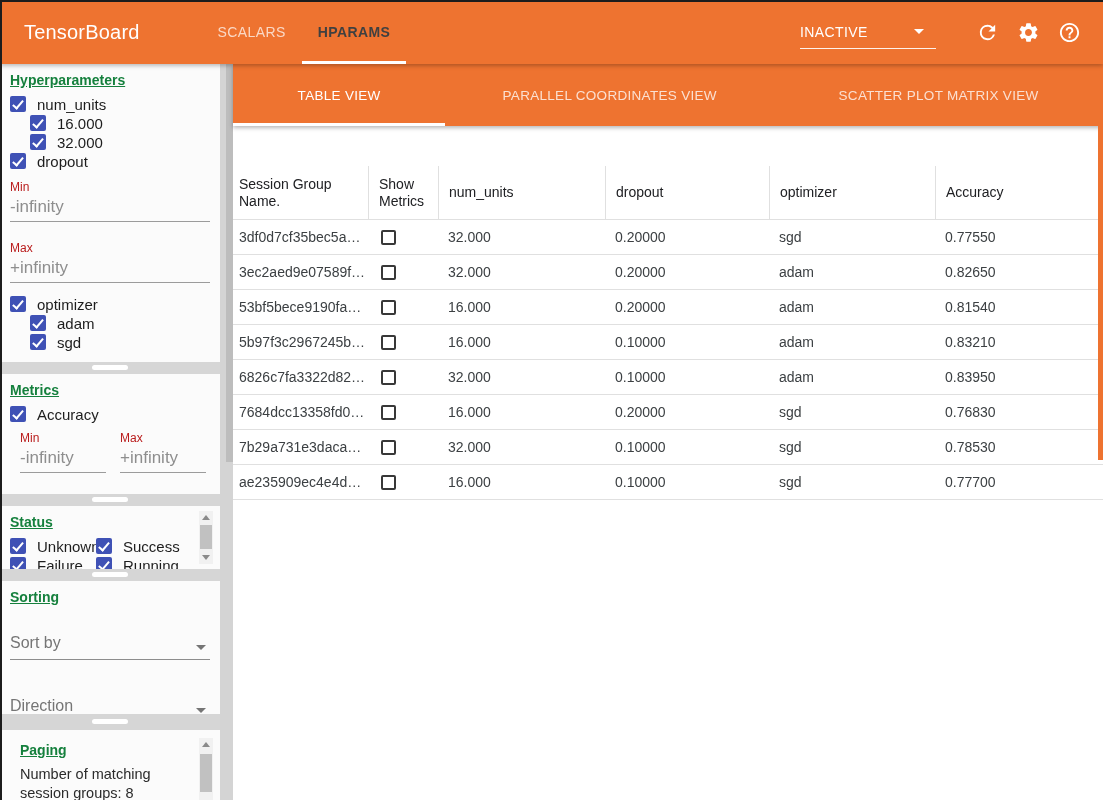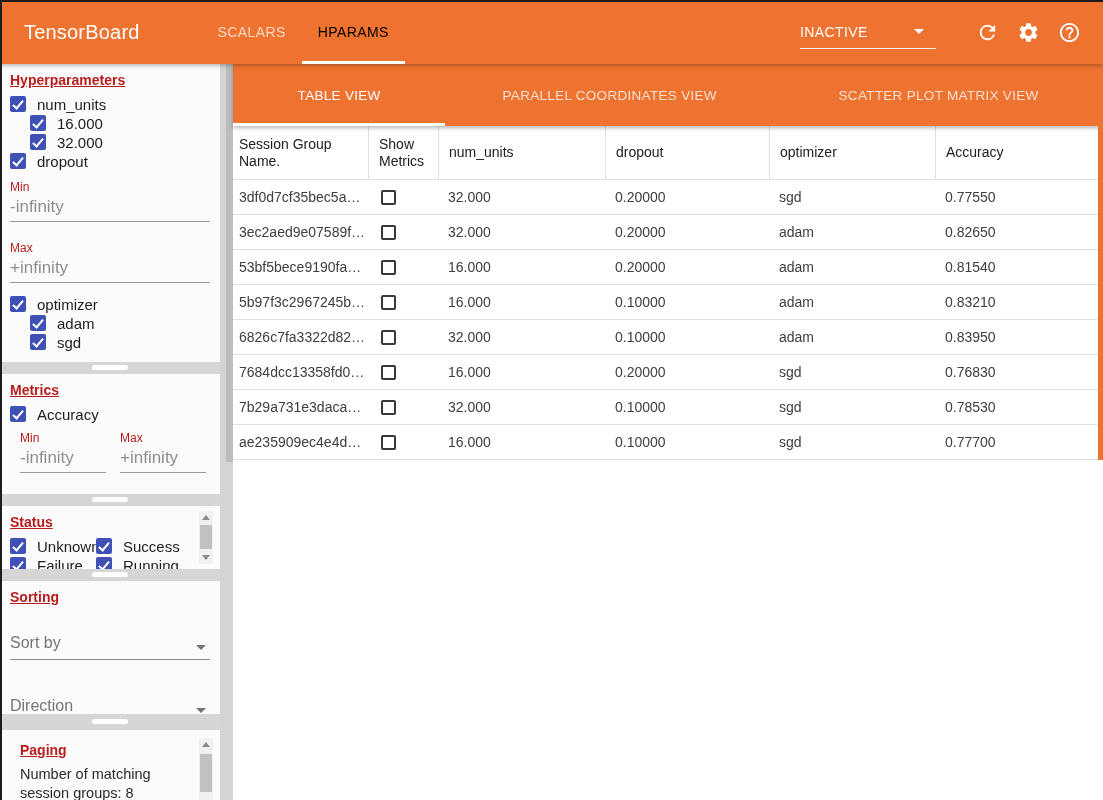--- a/index.html
+++ b/index.html
@@ -15,37 +15,37 @@
   html,body{width:1103px;height:800px;overflow:hidden;}
   body{font-family:"Liberation Sans",sans-serif;background:#fff;position:relative;}
   .win-edge-top{position:absolute;top:0;left:0;width:1103px;height:2px;background:#1c1c1c;z-index:60;}
   .win-edge-left{position:absolute;top:0;left:0;width:2px;height:800px;background:#1c1c1c;z-index:60;}
 
   
   .topbar{height:64px;background:var(--orange);display:flex;align-items:stretch;position:relative;z-index:20;box-shadow:0 2px 4px rgba(0,0,0,0.25);}
   .tb-title{color:#fff;font-size:20px;font-weight:500;align-self:center;padding-left:24px;letter-spacing:.2px;}
   .nav-tabs{display:flex;margin-left:62px;}
   .nav-tab{color:rgba(255,255,255,.72);font-size:14px;font-weight:500;letter-spacing:.4px;display:flex;align-items:center;padding:0 16px;cursor:pointer;}
-  .nav-tab.active{color:#000000;box-shadow:inset 0 -3px 0 #fff;}
+  .nav-tab.active{color:#404040;box-shadow:inset 0 -3px 0 #fff;font-weight:bold;}
   .top-right{margin-left:auto;display:flex;align-items:center;padding-right:22px;}
   .run-select{position:relative;width:136px;height:34px;margin-right:22px;color:#fff;font-size:14px;letter-spacing:.4px;border-bottom:1px solid rgba(255,255,255,.9);display:flex;align-items:center;cursor:pointer;}
   .run-select .caret{position:absolute;right:12px;top:14px;width:0;height:0;border-left:5px solid transparent;border-right:5px solid transparent;border-top:5px solid #fff;}
   .icon-btn{width:24px;height:24px;margin-left:17px;cursor:pointer;display:flex;align-items:center;justify-content:center;}
   .icon-btn svg{width:23px;height:23px;fill:#fff;}
 
   
   .content{display:flex;height:736px;}
   .sidebar{width:220px;background:var(--sidebar-bg);display:flex;flex-direction:column;overflow:hidden;}
   .gutter{width:13px;background:#d4d4d4;position:relative;}
   .gutter-thumb{position:absolute;left:6px;top:0;width:7px;height:398px;background:#bdbdbd;}
   .main{flex:1;background:#fff;position:relative;display:flex;flex-direction:column;}
 
   
   .card{background:var(--card-bg);padding:8px 10px 0 10px;position:relative;overflow:hidden;}
-  .card h3{font-size:14px;font-weight:700;color:#b91c1c;text-decoration:underline;margin-bottom:7px;}
+  .card h3{font-size:14px;font-weight:700;color:#15803d;text-decoration:underline;margin-bottom:7px;}
   .gap{height:12px;position:relative;flex:0 0 auto;}
   .gap-lg{height:16px;}
   .handle{position:absolute;left:92px;top:3px;width:36px;height:5px;background:#fff;border-radius:3px;cursor:ns-resize;}
   .gap-lg .handle{top:5px;}
   .card-hparams{height:298px;flex:0 0 auto;}
   .card-metrics{height:120px;flex:0 0 auto;}
   .card-status{height:63px;flex:0 0 auto;}
   .card-sorting{height:133px;flex:0 0 auto;}
   .card-paging{flex:1 1 auto;padding-top:12px;padding-left:20px;}
 
@@ -83,21 +83,21 @@
 
   
   .view-tabs{height:62px;background:var(--orange);display:flex;flex:0 0 auto;box-shadow:0 2px 4px rgba(0,0,0,0.28);position:relative;z-index:5;}
   .view-tab{display:flex;align-items:center;justify-content:center;color:rgba(255,255,255,.78);font-size:13.5px;font-weight:500;letter-spacing:.3px;cursor:pointer;}
   .view-tab.t1{flex:0 0 24.4%;}
   .view-tab.t2{flex:0 0 37.8%;}
   .view-tab.t3{flex:1 1 auto;}
   .view-tab.active{color:#fff;box-shadow:inset 0 -3px 0 #fff;}
 
   
-  .table{flex:1;overflow:hidden;position:relative;}
+  .table{flex:1;overflow:hidden;position:relative;margin-top:40px;}
   .thead{display:flex;height:54px;border-bottom:1px solid var(--line);}
   .th{font-size:14px;font-weight:500;color:#202124;display:flex;align-items:center;padding-left:10px;line-height:17px;}
   .th + .th{border-left:1px solid var(--line);}
   .trow{display:flex;height:35px;border-bottom:1px solid var(--line);}
   .td{font-size:14px;color:#3c4043;display:flex;align-items:center;padding-left:10px;white-space:nowrap;overflow:hidden;}
   .c-name{width:135px;flex:0 0 auto;padding-left:6px;}
   .c-show{width:70px;flex:0 0 auto;}
   .c-units{width:167px;flex:0 0 auto;}
   .c-drop{width:164px;flex:0 0 auto;}
   .c-opt{width:166px;flex:0 0 auto;}

